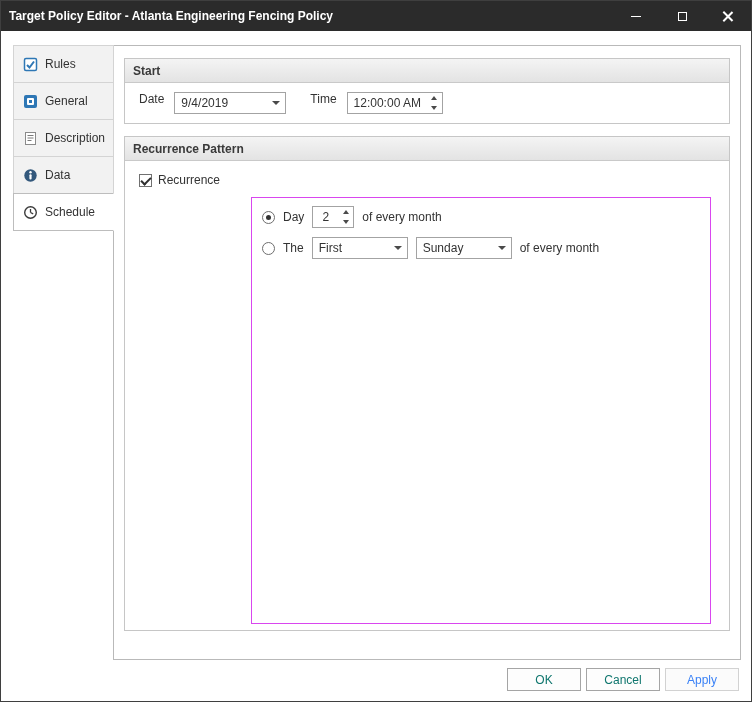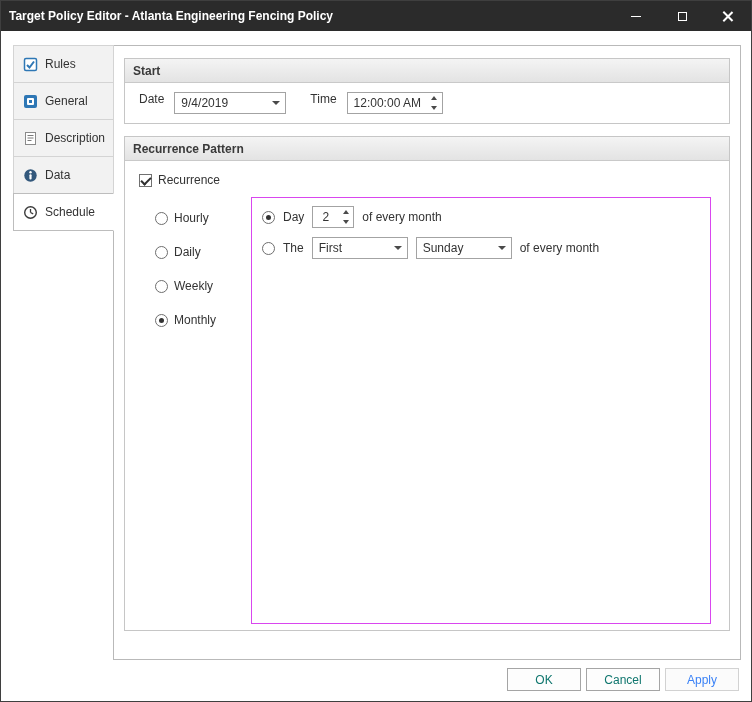--- a/index.html
+++ b/index.html
@@ -234,38 +234,20 @@
 
       <div class="group recurrence-group">
         <div class="group-header">Recurrence Pattern</div>
         <div class="recurrence-content">
 
           <div class="check-row">
             <span class="checkbox checked"></span>
             <span>Recurrence</span>
           </div>
 
-          <div class="freq-list">
-            <div class="freq-row">
-              <span class="radio"></span>
-              <span>Hourly</span>
-            </div>
-            <div class="freq-row">
-              <span class="radio"></span>
-              <span>Daily</span>
-            </div>
-            <div class="freq-row">
-              <span class="radio"></span>
-              <span>Weekly</span>
-            </div>
-            <div class="freq-row">
-              <span class="radio checked"></span>
-              <span>Monthly</span>
-            </div>
-          </div>
 
           <div class="inner-panel">
 
             <div class="opt-row">
               <span class="radio checked"></span>
               <span>Day</span>
               <div class="spinfield centered w42">
                 <span class="val">2</span>
                 <span class="spin-col">
                   <span class="spin-btn">

